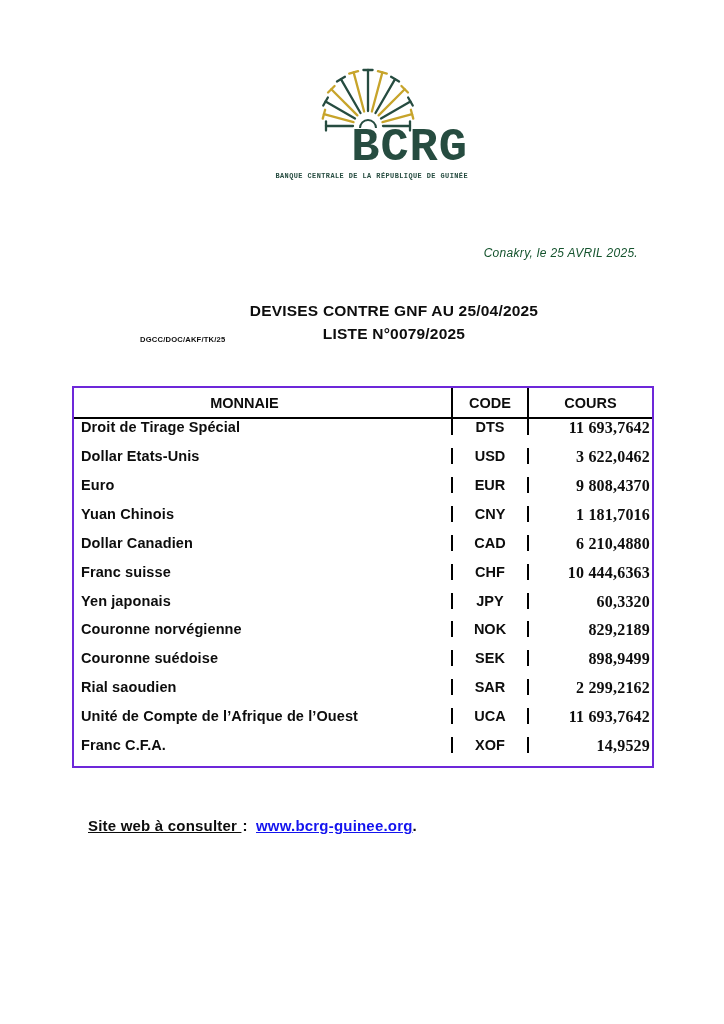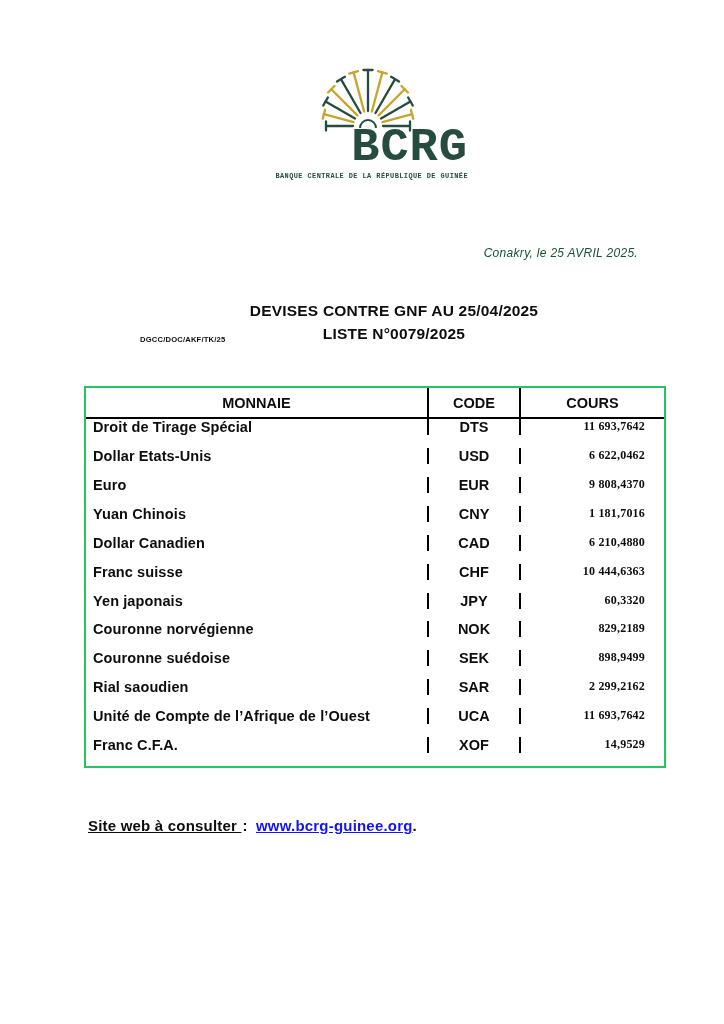--- a/index.html
+++ b/index.html
@@ -75,69 +75,70 @@
     text-align:center;
     font-weight:700;
     font-size:15.5px;
     line-height:22.5px;
     letter-spacing:0.2px;
   }
 
   
   .rate-table{
     position:absolute;
-    left:84px;
+    left:72px;
     top:386px;
     width:582px;
     height:382px;
-    border:2px solid #22c55e;
+    border:2px solid #6d28d9;
   }
   .thead{
     display:flex;
     height:31px;
     border-bottom:2px solid #000;
     font-weight:700;
     font-size:14.5px;
   }
   .tbody{
     display:flex;
     flex-direction:column;
     height:347px;
   }
   .trow{
     flex:1;
     display:flex;
     align-items:flex-start;
   }
   .c1{width:341px;display:flex;align-items:center;}
   .c2{
-    width:94px;
+    width:78px;
     border-left:2px solid #000;
     border-right:2px solid #000;
     display:flex;
     align-items:center;
     justify-content:center;
+    margin-left:36px;
   }
   .c3{flex:1;display:flex;align-items:center;justify-content:flex-end;}
   .thead .c1,.thead .c2,.thead .c3{justify-content:center;}
   .trow .c1{
     padding-left:7px;
     font-weight:700;
     font-size:14.5px;
     letter-spacing:0.1px;
   }
   .trow .c2{
     font-weight:700;
     font-size:14.5px;
   }
   .trow .c3{
-    padding-right:19px;
+    padding-right:2px;
     font-family:"Liberation Serif",serif;
     font-weight:700;
-    font-size:12px;
+    font-size:16px;
     letter-spacing:0.2px;
   }
 
   
   .site-line{
     position:absolute;
     left:88px;
     top:817px;
     font-size:15px;
     font-weight:700;
@@ -205,21 +206,21 @@
   </div>
   <div class="tbody">
       <div class="trow">
         <div class="c1">Droit de Tirage Spécial</div>
         <div class="c2">DTS</div>
         <div class="c3">11 693,7642</div>
       </div>
       <div class="trow">
         <div class="c1">Dollar Etats-Unis</div>
         <div class="c2">USD</div>
-        <div class="c3">6 622,0462</div>
+        <div class="c3">3 622,0462</div>
       </div>
       <div class="trow">
         <div class="c1">Euro</div>
         <div class="c2">EUR</div>
         <div class="c3">9 808,4370</div>
       </div>
       <div class="trow">
         <div class="c1">Yuan Chinois</div>
         <div class="c2">CNY</div>
         <div class="c3">1 181,7016</div>

